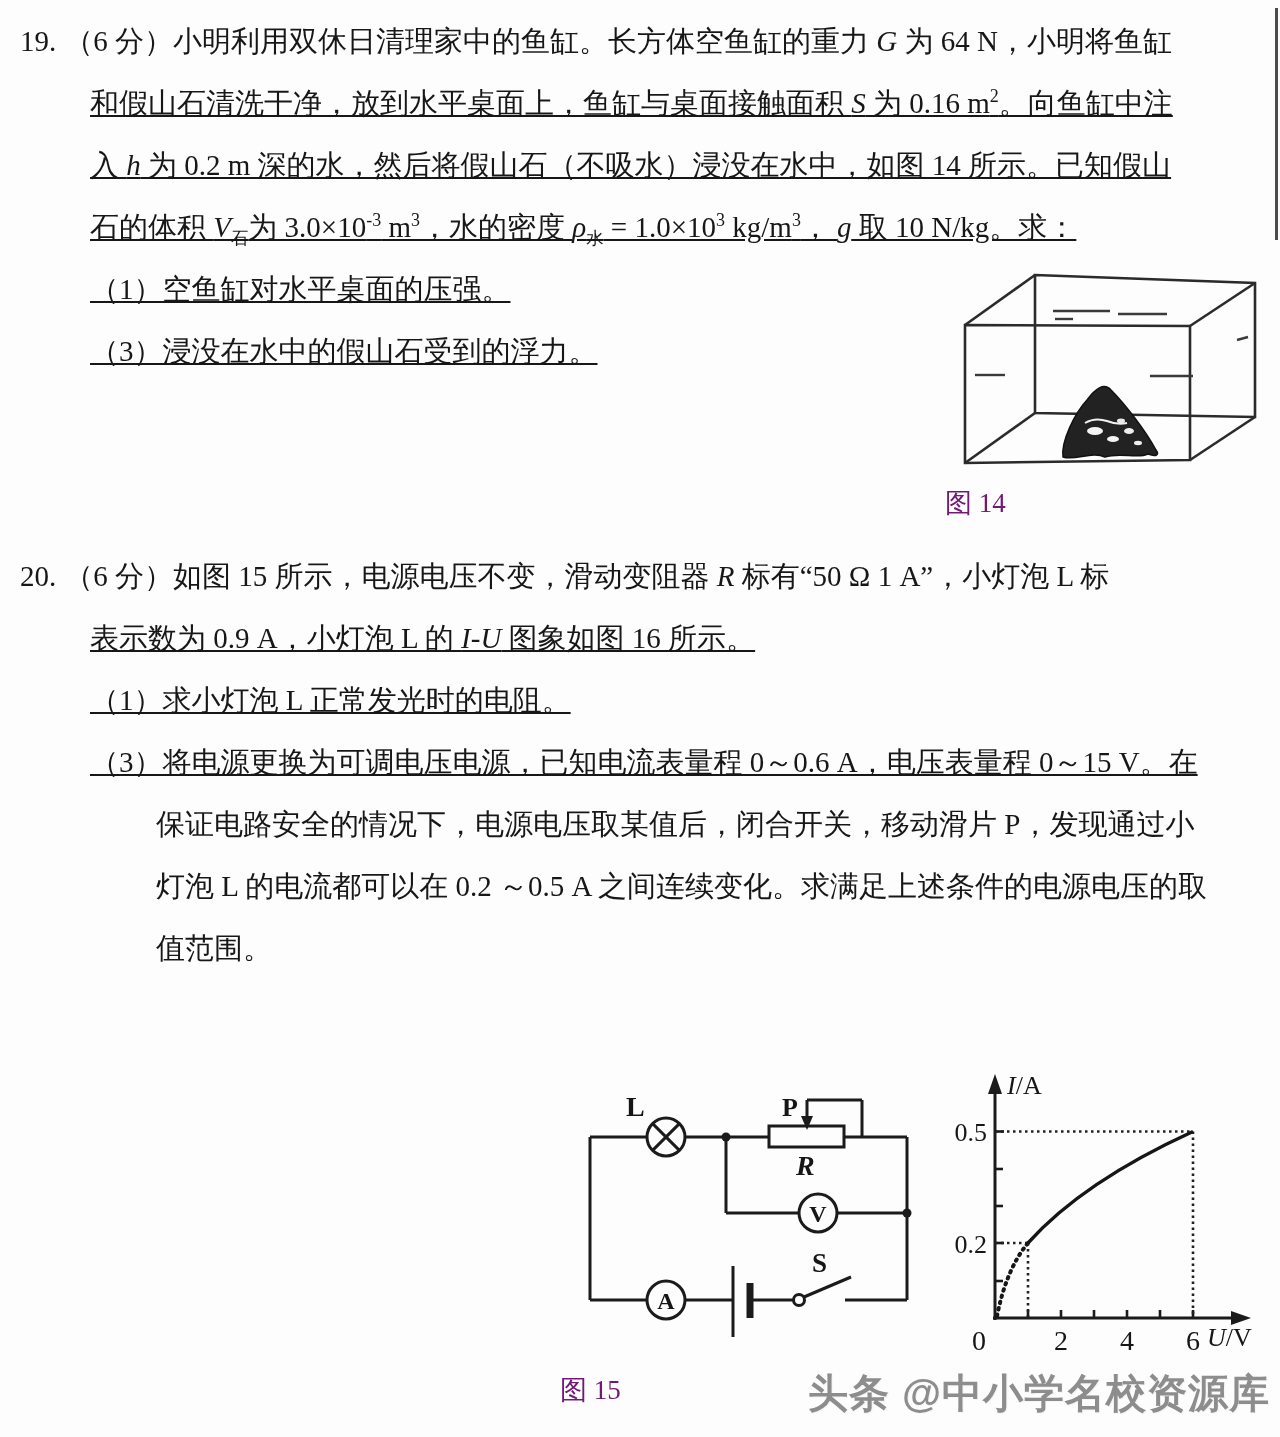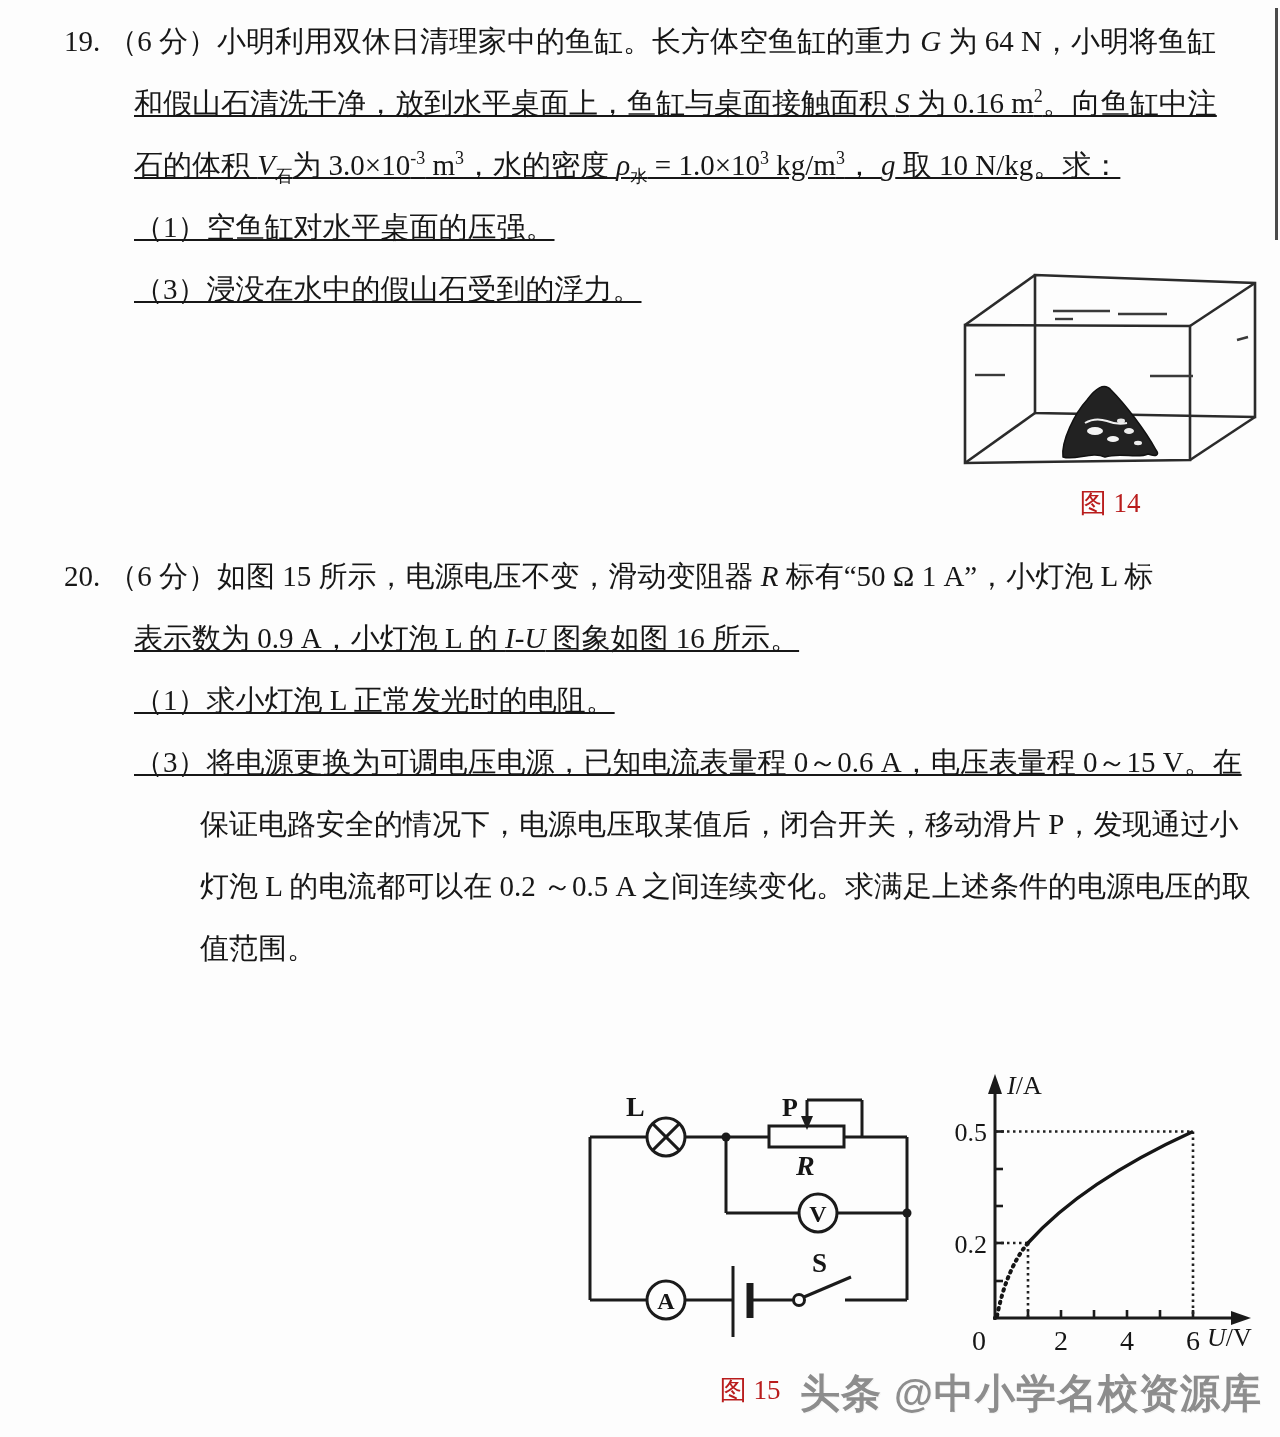--- a/index.html
+++ b/index.html
@@ -2,53 +2,54 @@
 <html><head>
 <meta charset="utf-8">
 <style>
   html,body { margin:0; padding:0; background:#e9e9e9; }
   .page {
     position:relative; width:1280px; height:1437px; margin:0 auto;
     background:#fdfdfd; overflow:hidden;
     font-family:"Liberation Serif","DejaVu Serif",serif;
     color:#171717;
   }
-  .textblock { position:absolute; left:20px; right:0;margin-left:44px; }
+  .textblock { position:absolute; left:20px; right:0; }
   .line { height:62px; line-height:62px; font-size:29px; white-space:nowrap; }
   .pnum { display:inline-block; margin-right:8px; }
   .indent { padding-left:70px;text-decoration:underline; }
   .indent2 { padding-left:136px; }
   .seg-i { font-style:italic; font-family:"Liberation Serif","DejaVu Serif",serif; }
   .seg-sup { font-size:0.62em; vertical-align:super; line-height:0; }
   .seg-sub { font-size:0.60em; vertical-align:sub; line-height:0; }
   .fig { position:absolute; }
   .fig-caption {
-    position:absolute; text-align:center; font-size:27px; color:#b91c1c;
+    position:absolute; text-align:left; font-size:27px; color:#701a75;
     font-family:"Liberation Serif","DejaVu Serif",serif;
   }
   .watermark {
-    position:absolute; top:1366px; right:18px;
+    position:absolute; top:1366px; right:10px;
     font-family:"Liberation Sans","DejaVu Sans",sans-serif;
     font-size:40px; font-weight:bold; color:#8d8d8d; letter-spacing:1px;
     text-shadow:0 0 2px #ffffff, 1px 1px 0 #f2f2f2;
     white-space:nowrap;
   }
   .edge-line { position:absolute; top:8px; left:1275px; width:3px; height:232px; background:#4b4b4b; }
   svg text { font-family:"Liberation Serif","DejaVu Serif",serif; fill:#161616; }
 </style>
 </head>
 <body>
 
 <div class="page">
 
   <div class="edge-line"></div>
 
   <div class="textblock" style="top:10px;">
     <div class="line"><span class="pnum">19.</span><span><span>（6 分）小明利用双休日清理家中的鱼缸。长方体空鱼缸的重力 </span><span class="seg-i">G</span><span> 为 64 N，小明将鱼缸</span></span></div>
     <div class="line indent"><span>和假山石清洗干净，放到水平桌面上，鱼缸与桌面接触面积 </span><span class="seg-i">S</span><span> 为 0.16 m</span><span class="seg-sup">2</span><span>。向鱼缸中注</span></div>
+    <div class="line indent"><span>入 </span><span class="seg-i">h</span><span> 为 0.2 m 深的水，然后将假山石（不吸水）浸没在水中，如图 14 所示。已知假山</span></div>
     <div class="line indent"><span>石的体积 </span><span class="seg-i">V</span><span class="seg-sub">石</span><span>为 3.0×10</span><span class="seg-sup">-3</span><span> m</span><span class="seg-sup">3</span><span>，水的密度 </span><span class="seg-i">ρ</span><span class="seg-sub">水</span><span> = 1.0×10</span><span class="seg-sup">3</span><span> kg/m</span><span class="seg-sup">3</span><span>， </span><span class="seg-i">g</span><span> 取 10 N/kg。求：</span></div>
     <div class="line indent"><span>（1）空鱼缸对水平桌面的压强。</span></div>
     <div class="line indent"><span>（3）浸没在水中的假山石受到的浮力。</span></div>
   </div>
 
   <svg class="fig" style="left:945px; top:263px;" width="330" height="222" viewBox="0 0 330 222">
     <g stroke="#2b2b2b" stroke-width="2.6" fill="none">
 
       <polygon points="20,62 245,63 245,197 20,200"></polygon>
 

